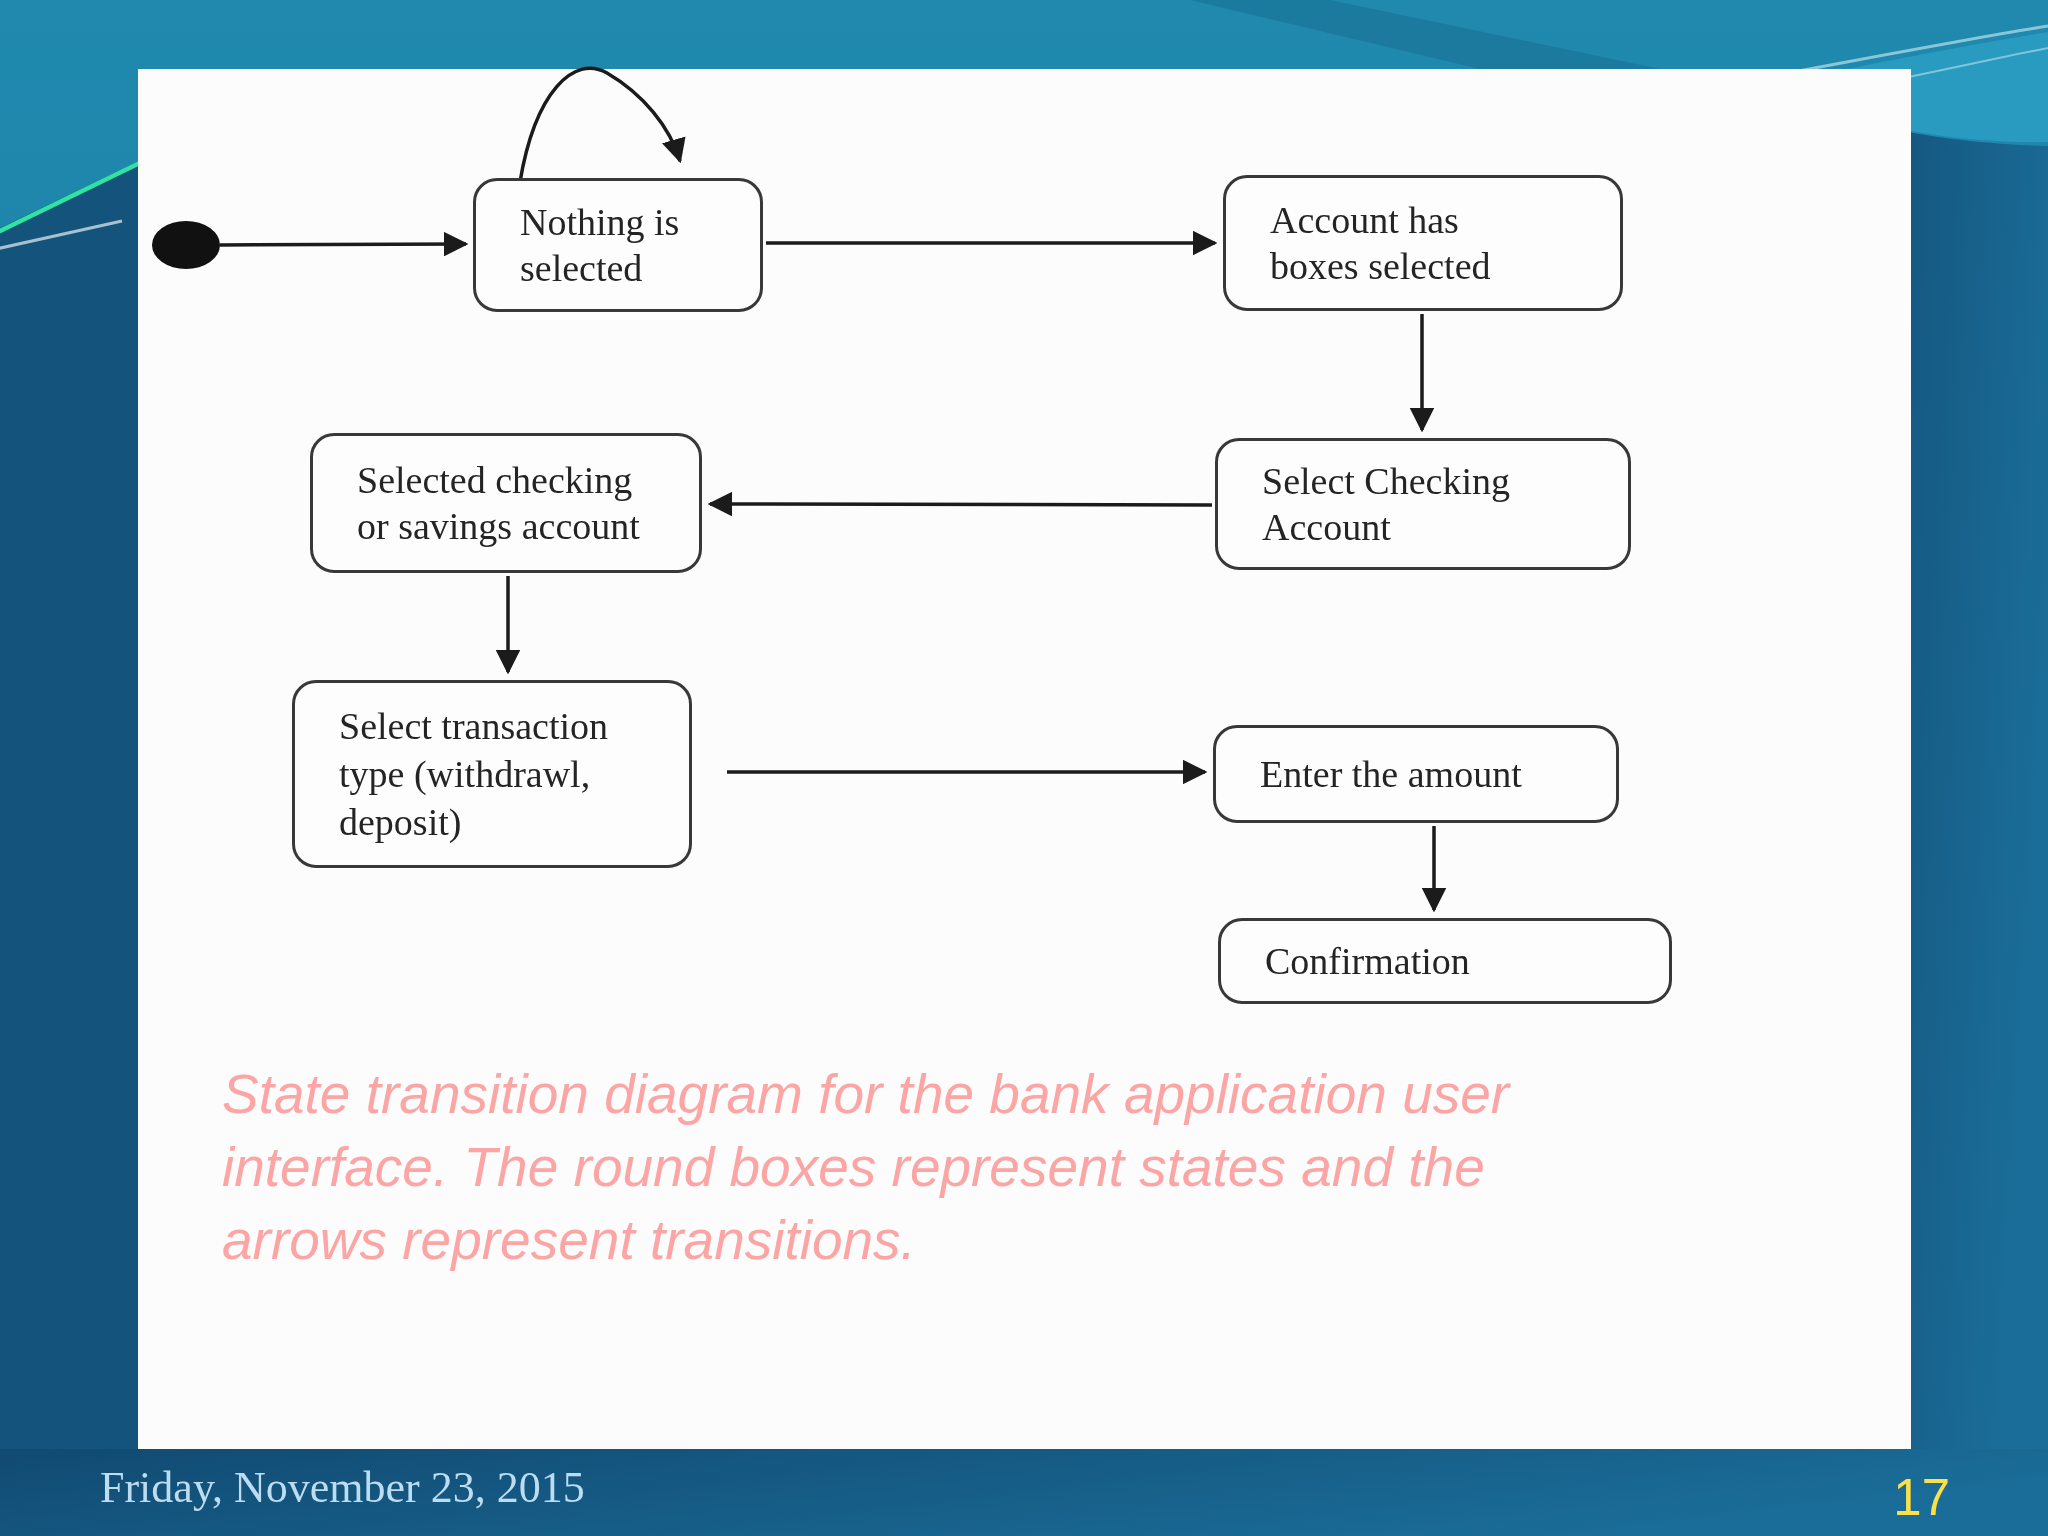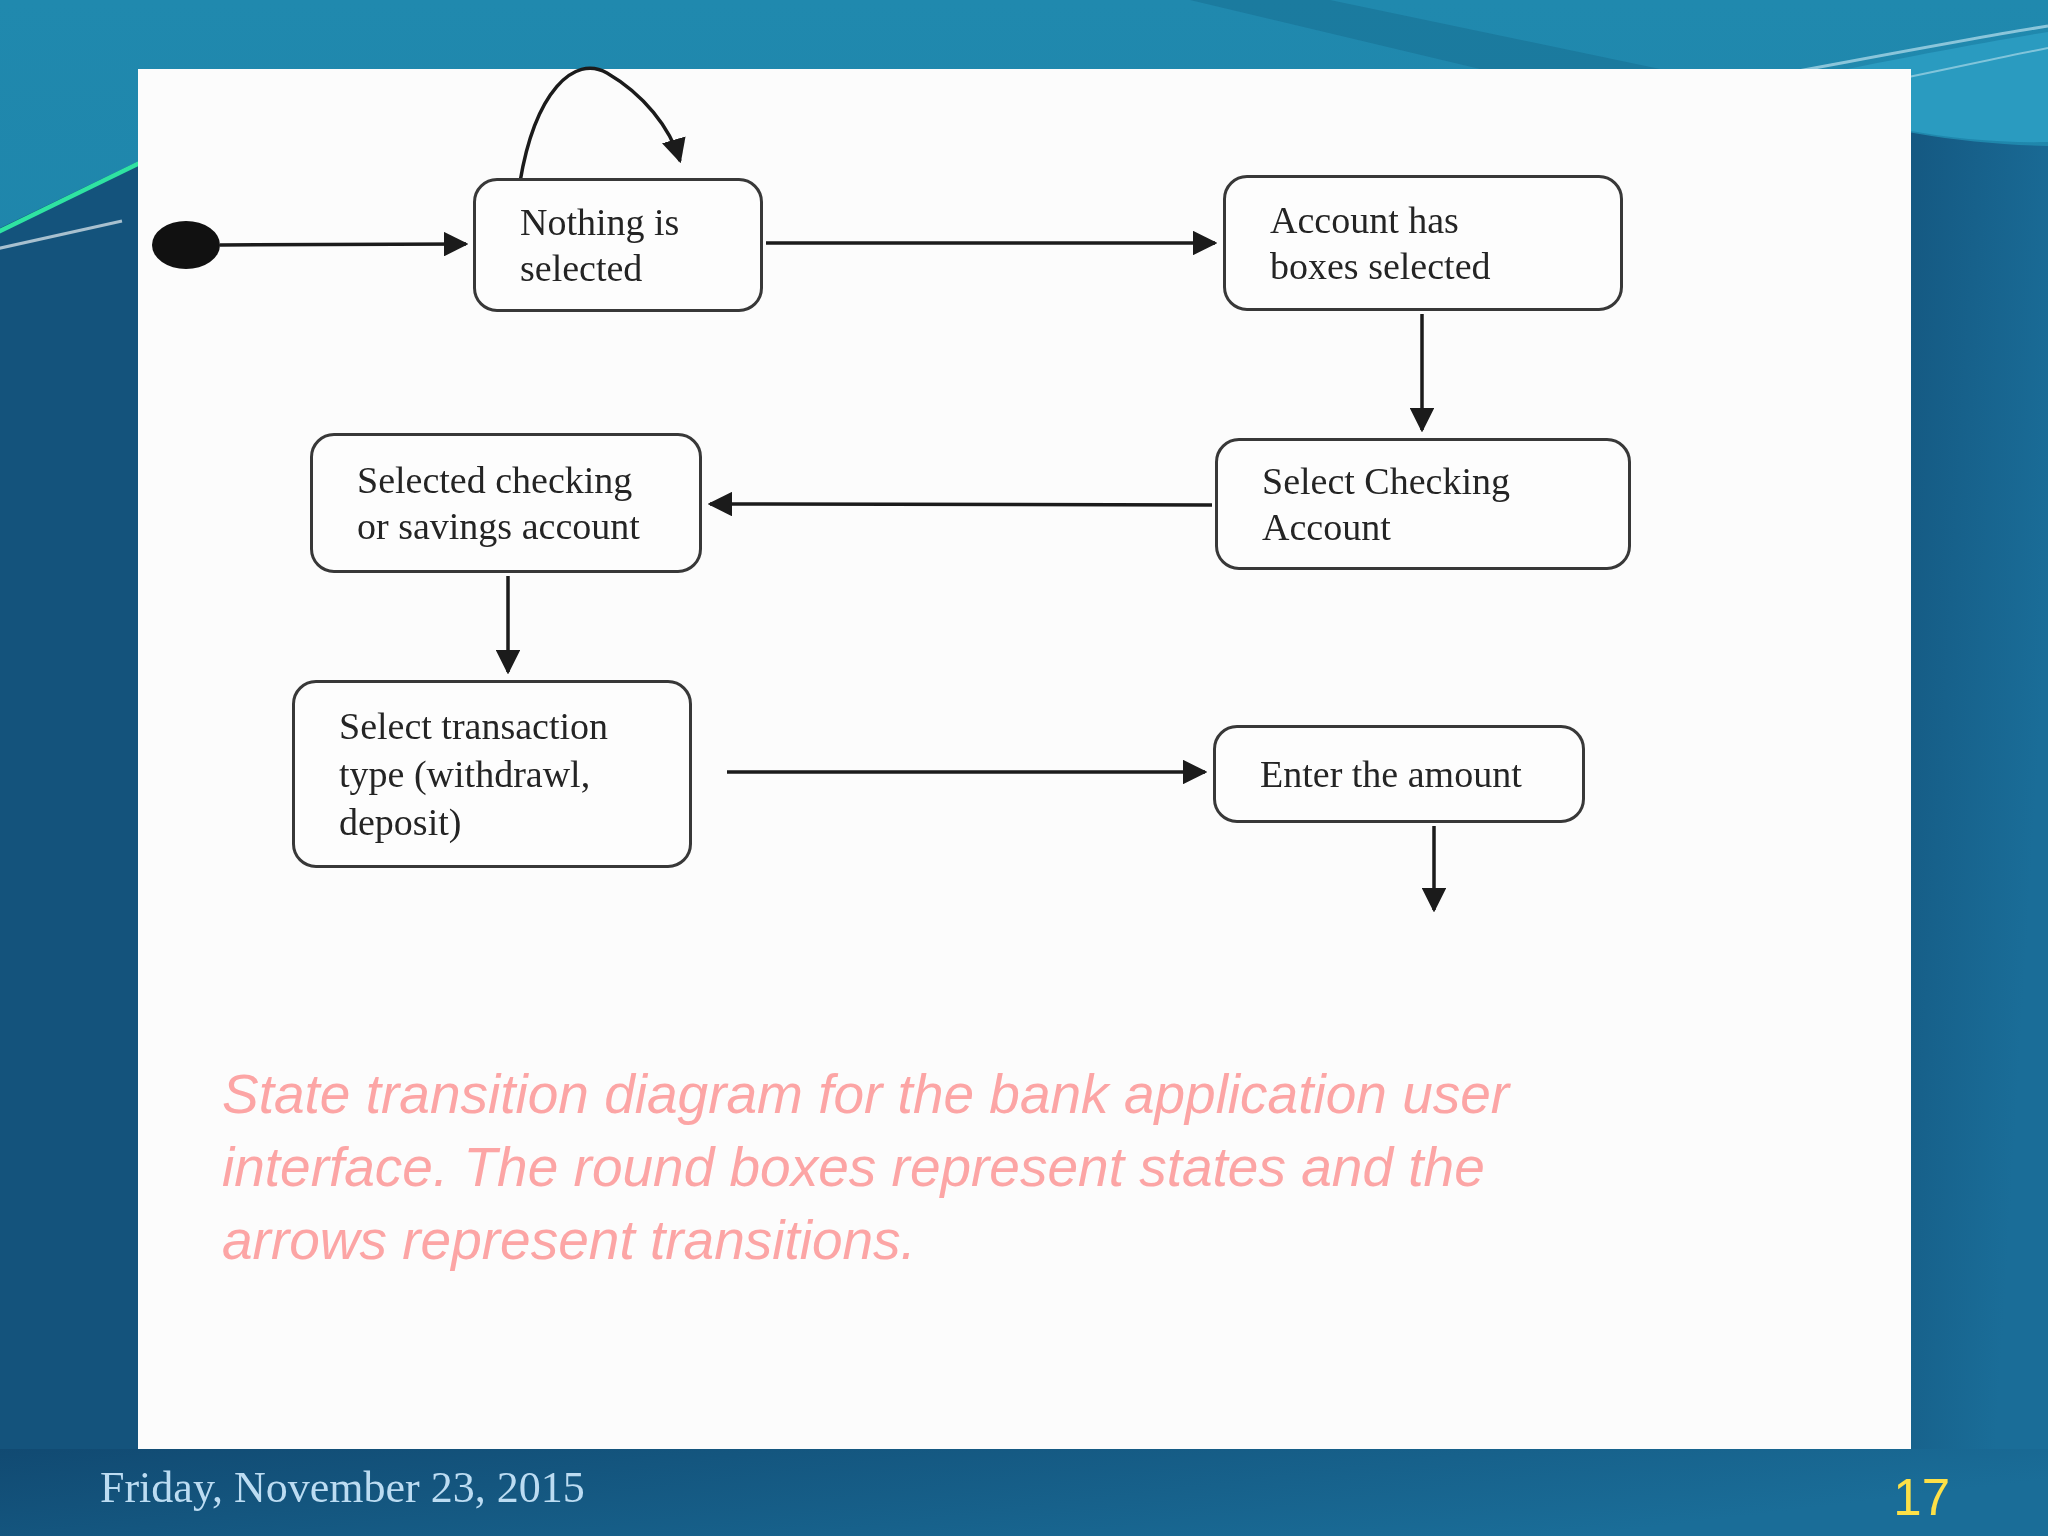--- a/index.html
+++ b/index.html
@@ -25,21 +25,21 @@
     padding:0 16px 0 44px;
     font-family:"Liberation Serif", serif;
     font-size:38px;line-height:46px;color:#242424;
   }
   .state span{white-space:pre-line;}
   .s-nothing   {left:473px; top:178px; width:290px; height:134px;}
   .s-account   {left:1223px;top:175px; width:400px; height:136px;}
   .s-checking  {left:1215px;top:438px; width:416px; height:132px;}
   .s-selected  {left:310px; top:433px; width:392px; height:140px;}
   .s-transact  {left:292px; top:680px; width:400px; height:188px; line-height:48px;}
-  .s-amount    {left:1213px;top:725px; width:372px; height:98px;}
+  .s-amount    {left:1213px;top:725px; width:406px; height:98px;}
   .s-confirm   {left:1218px;top:918px; width:454px; height:86px;}
   .caption{
     position:absolute;z-index:3;
     left:222px;top:1058px;width:1520px;
     font-family:"Liberation Sans", sans-serif;
     font-style:italic;
     font-size:55px;line-height:73px;
     color:#fca5a5;
     white-space:pre-line;
   }
@@ -128,20 +128,23 @@
 or savings account</span>
   </div>
   <div class="state s-transact">
     <span>Select transaction
 type (withdrawl,
 deposit)</span>
   </div>
   <div class="state s-amount">
     <span>Enter the amount</span>
   </div>
+  <div class="state s-confirm">
+    <span>Confirmation</span>
+  </div>
 
   <div class="caption">State transition diagram for the bank application user
 interface. The round boxes represent states and the
 arrows represent transitions.</div>
 
   <div class="footer-date">Friday, November 23, 2015</div>
   <div class="page-number">17</div>
 
 </div>
 

